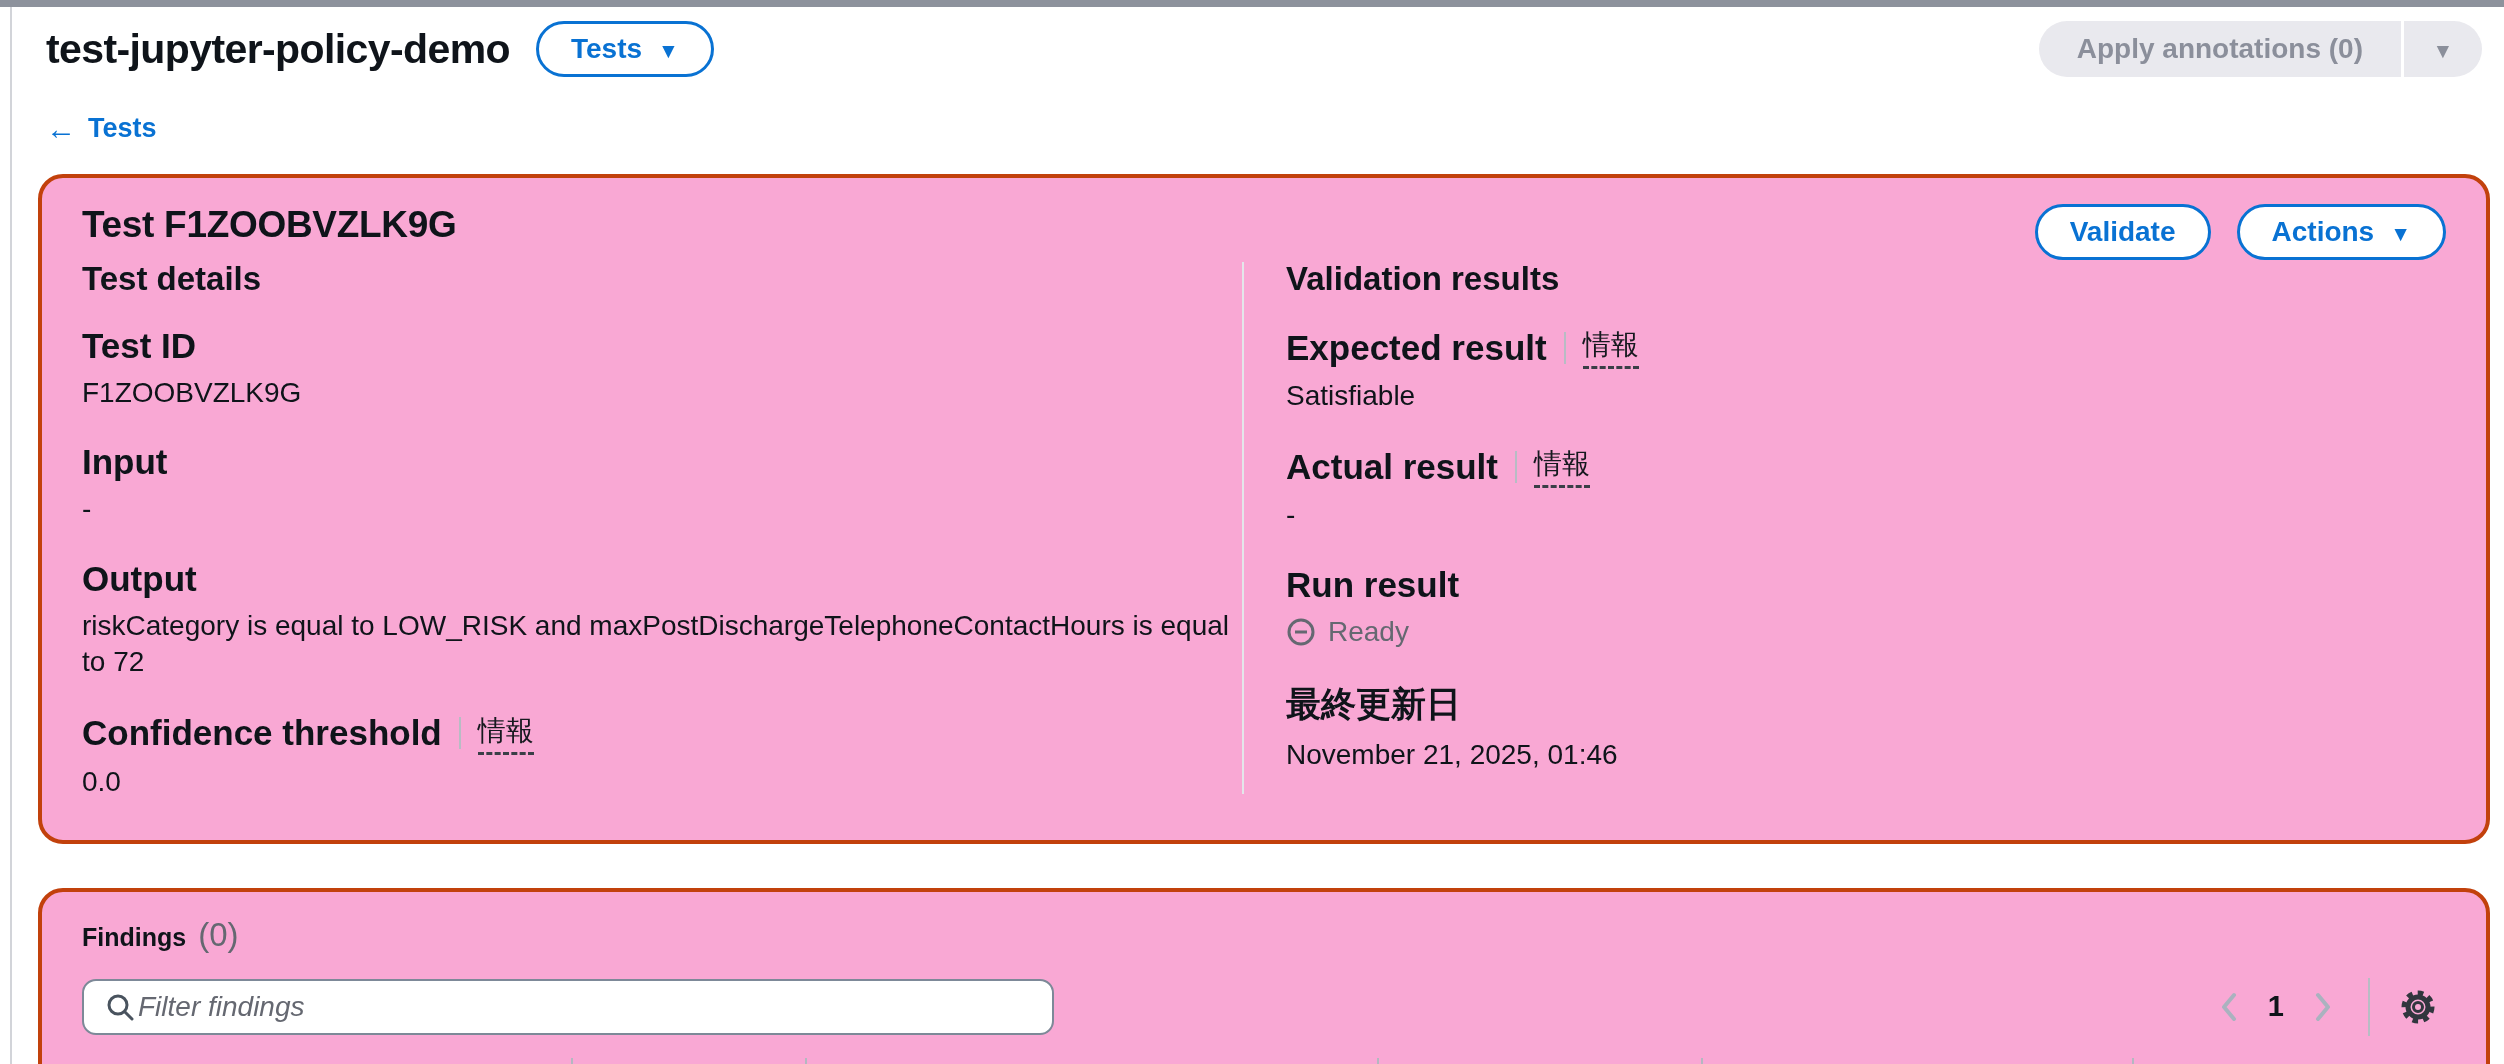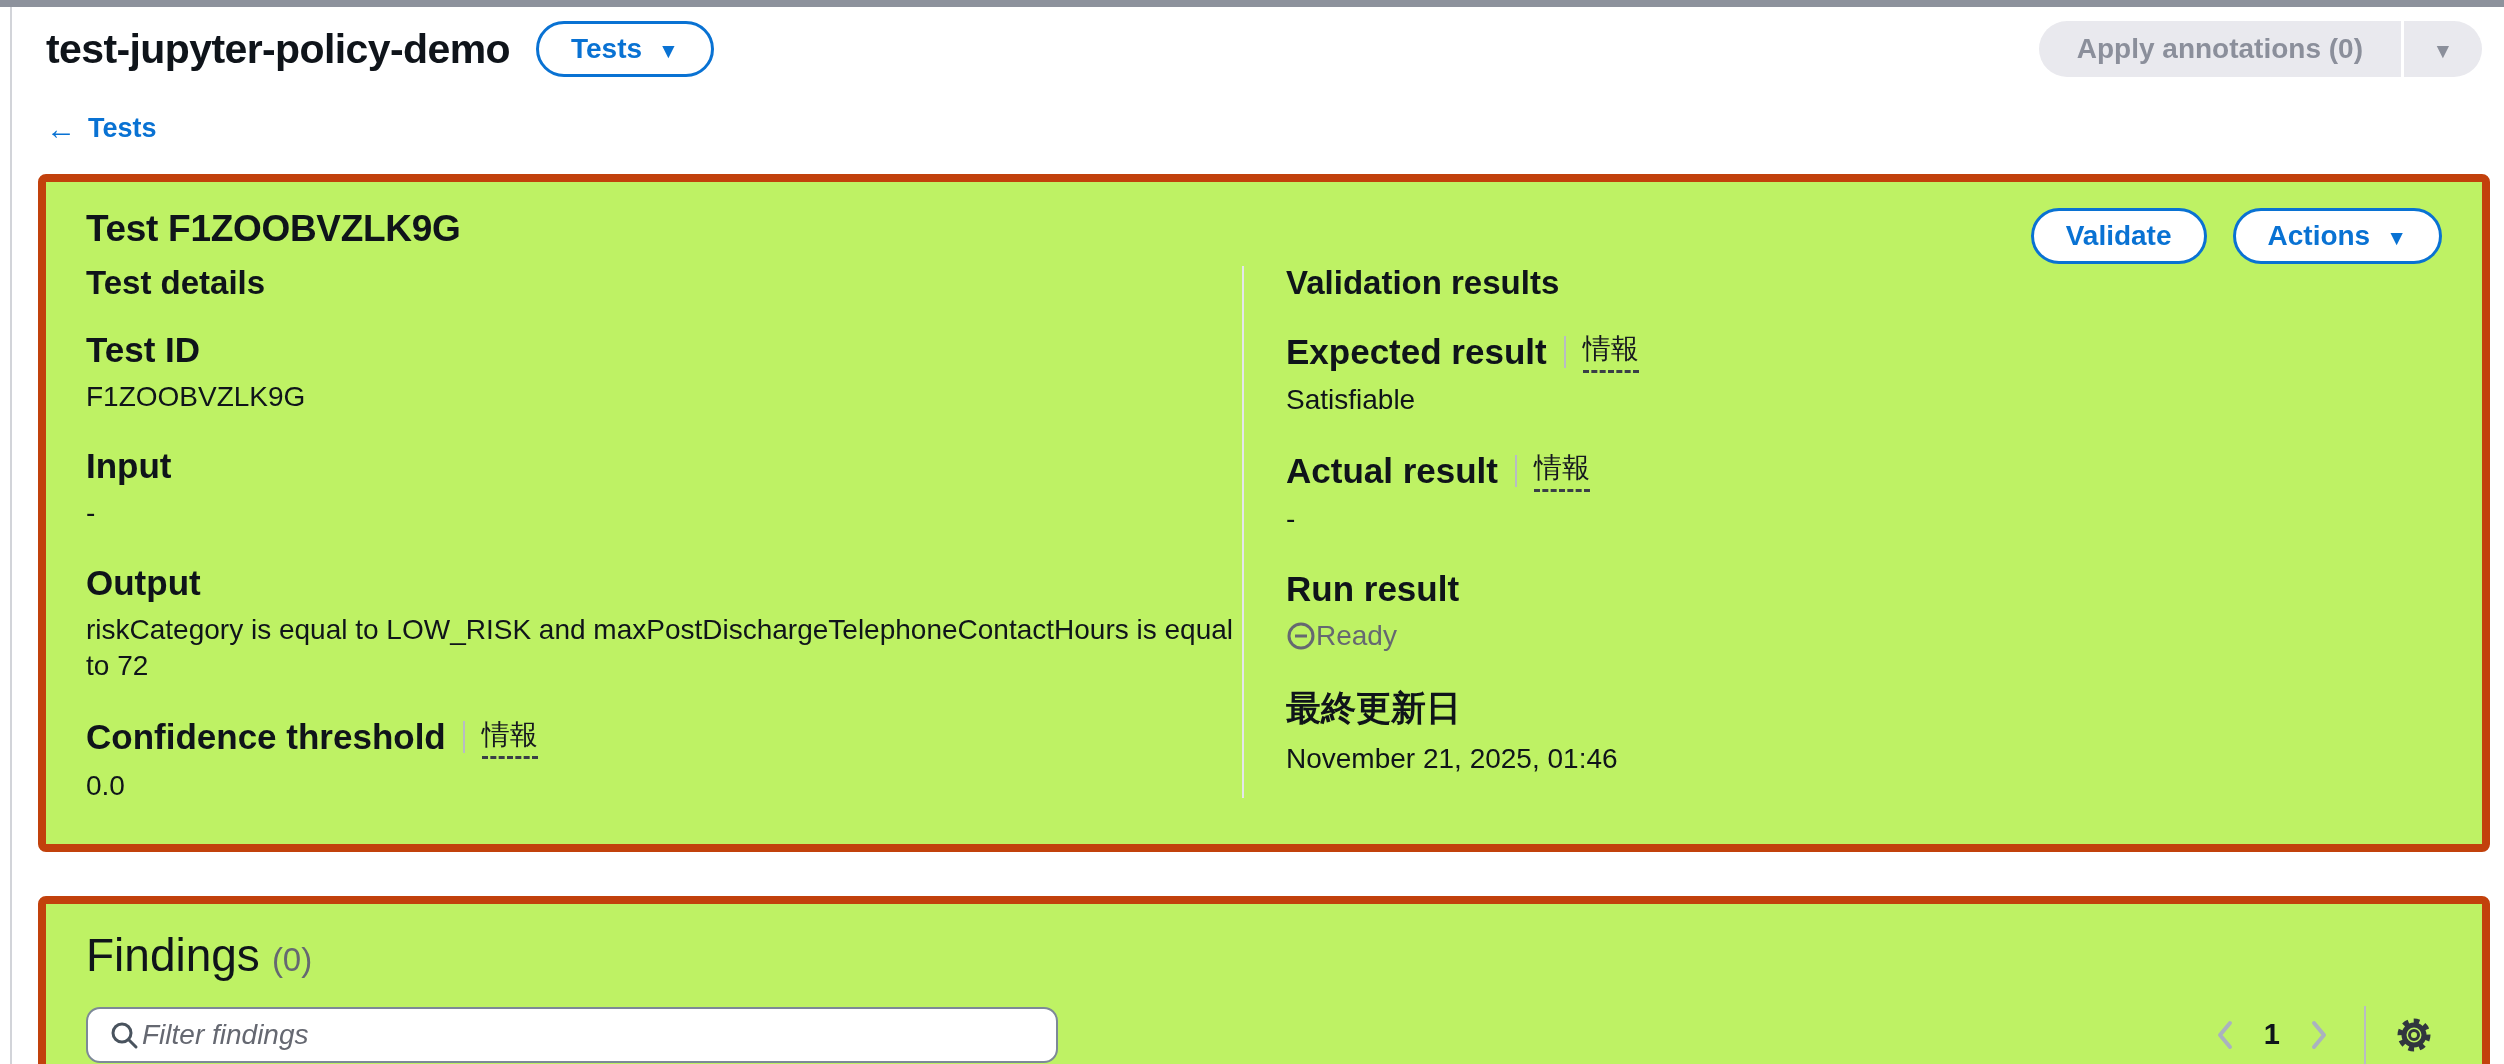--- a/index.html
+++ b/index.html
@@ -32,47 +32,47 @@
     height:56px; width:78px; margin-left:3px; border:none; border-radius:0 30px 30px 0;
     background:#e9e9ee; color:#8b8f9b; display:flex; align-items:center; justify-content:center;
     font-size:21px; font-family:inherit;
   }
   .back-row { display:flex; align-items:center; gap:12px; margin:36px 8px 0 8px;
     color:#0972d3; font-weight:700; font-size:27px; cursor:pointer; text-decoration:none; }
   .back-arrow { font-size:30px; line-height:1; }
 
   
   .card {
-    background:#bef264; border:8px solid #c2410c; border-radius:8px;
+    background:#f9a8d4; border:4px solid #c2410c; border-radius:25px;
     margin-top:30px; padding:26px 40px 40px 40px;
   }
   .card-header-row { display:flex; align-items:flex-start; }
   .card-title { font-size:37px; font-weight:700; margin:0; letter-spacing:-0.3px; }
   .card-actions { margin-left:auto; display:flex; gap:26px;justify-content:space-between; }
 
   .columns { display:flex; }
   .col { flex:1; min-width:0; }
   .col-divider { width:2px; background:#e4e6ea; margin:2px 0 6px 0; }
   .col-right { padding-left:42px; }
   .section-heading { font-size:33px; font-weight:700; margin:0 0 28px 0; }
 
   .field { margin-bottom:31px; }
   .field:last-child { margin-bottom:0; }
   .field-label-row { display:flex; align-items:center; margin-bottom:9px; }
   .field-label { font-weight:700; font-size:35px; }
   .info-divider { width:2px; height:32px; background:#b8bcc4; margin:0 17px; }
   .info-link { color:#16191f; font-size:28px; border-bottom:3px dashed #3a3f47;
     padding-bottom:2px; cursor:pointer; text-decoration:none; }
   .field-value { font-size:28px; color:#0f141a; line-height:1.3; }
-  .status-row { display:flex; align-items:center; gap:0; color:#656871; }
+  .status-row { display:flex; align-items:center; gap:12px; color:#656871; }
 
   
   .findings-card { margin-top:44px; height:346px; padding:24px 40px 0 40px; }
   .findings-title-row { display:flex; align-items:baseline; gap:12px; }
-  .findings-title { font-size:46px; font-weight:400; margin:0; }
+  .findings-title { font-size:25px; font-weight:700; margin:0; }
   .findings-count { font-size:33px; color:#656871; font-weight:400; }
 
   .toolbar { display:flex; align-items:center; margin-top:24px; }
   .filter-box { width:972px; height:56px; border:2px solid #7d8998; border-radius:14px;
     display:flex; align-items:center; padding:0 20px; background:#fff; }
   .filter-box input { border:none; outline:none; flex:1; font-size:28px;
     font-family:inherit; color:#0f141a; background:transparent; }
   .filter-box input::placeholder { font-style:italic; color:#656871; }
   .toolbar-right { margin-left:auto; display:flex; align-items:center; }
   .page-btn { background:none; border:none; padding:0 14px; display:flex; align-items:center; cursor:default; }

